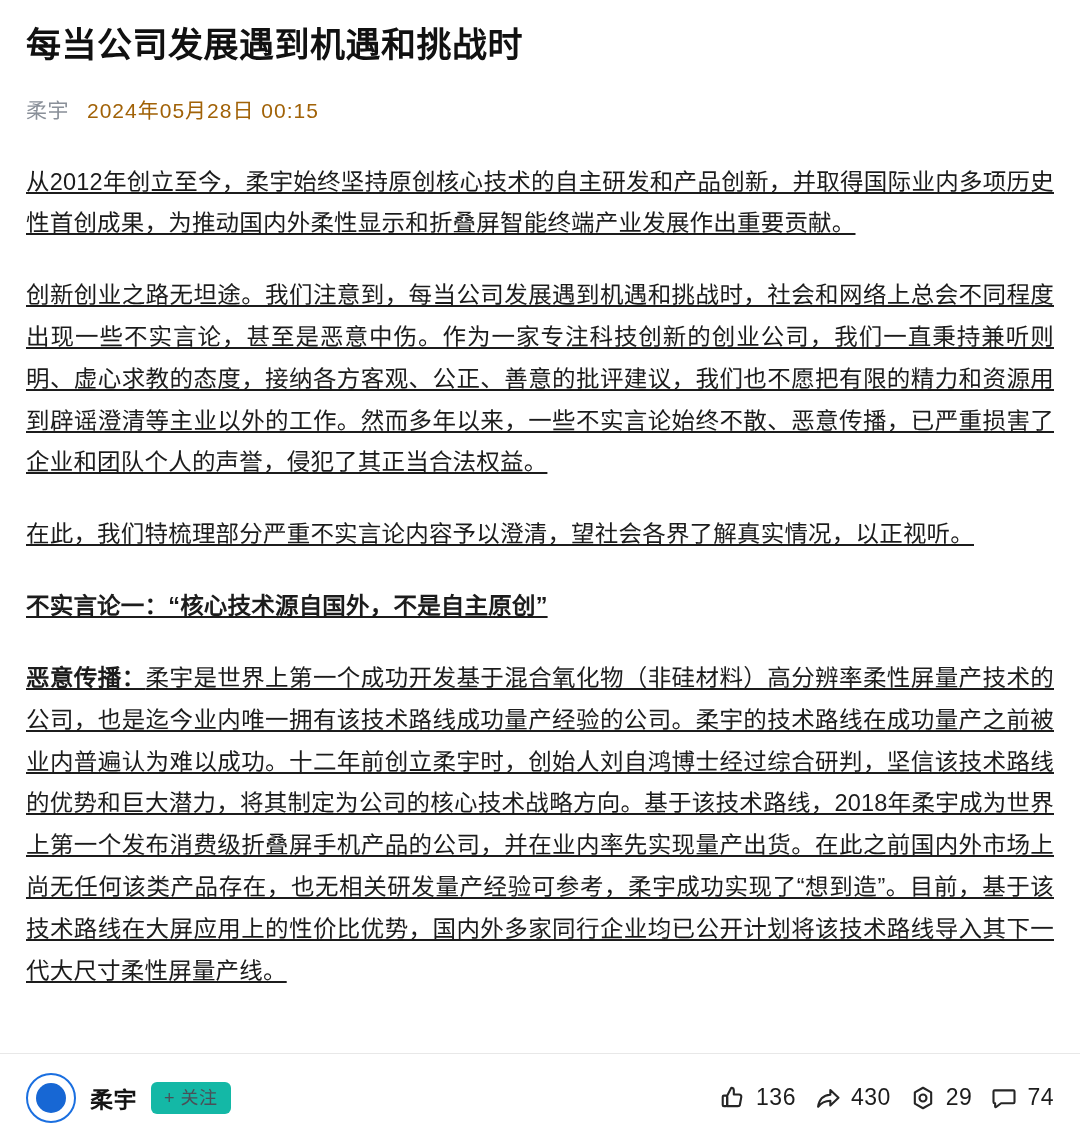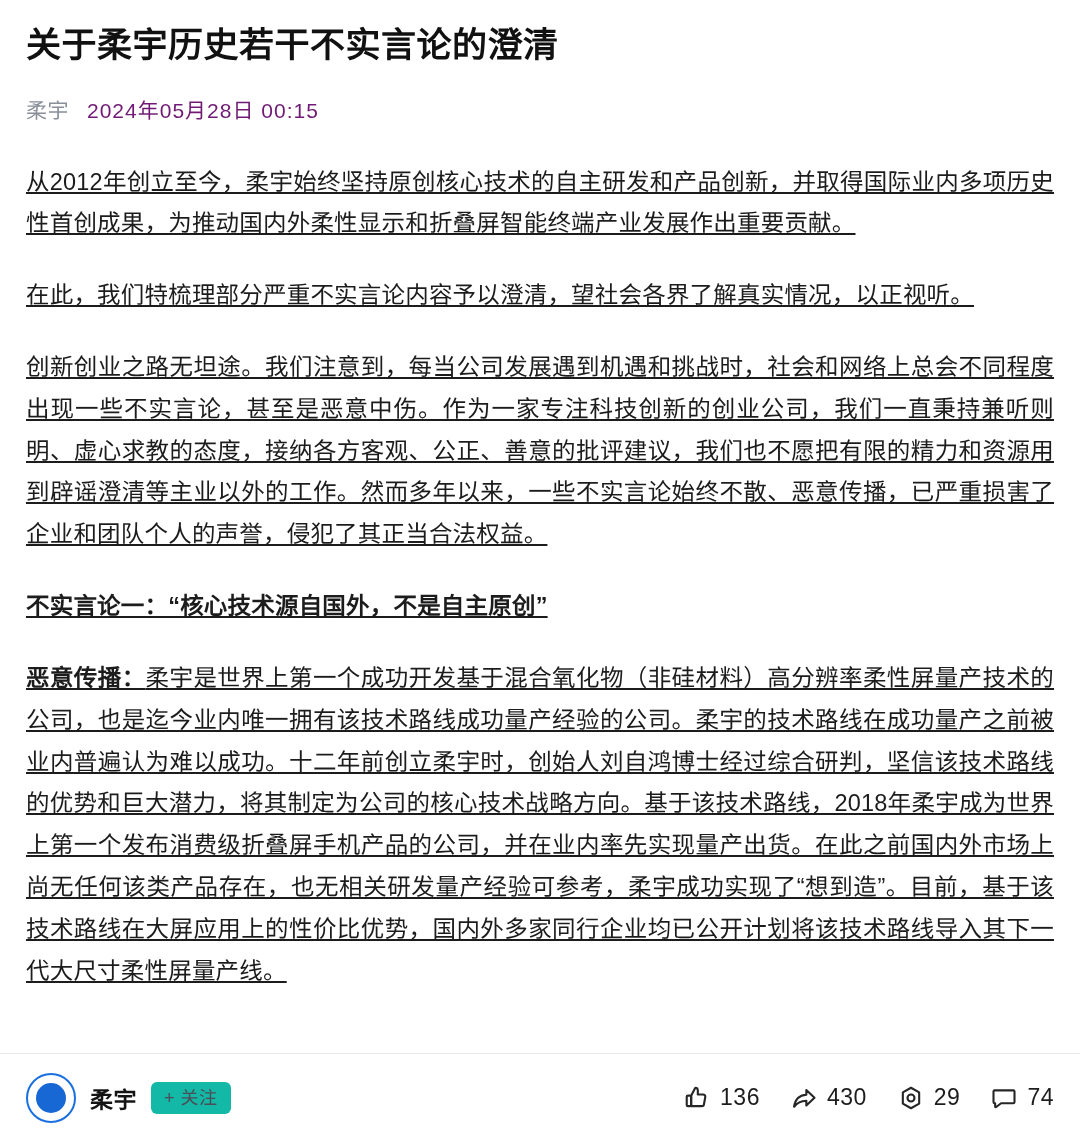--- a/index.html
+++ b/index.html
@@ -37,21 +37,21 @@
     gap: 18px;
     margin-bottom: 38px;
   }
   .meta-author {
     font-size: 21px;
     color: #8a9099;
     letter-spacing: 0.5px;
   }
   .meta-date {
     font-size: 21px;
-    color: #701a75;
+    color: #a16207;
     letter-spacing: 1px;
   }
   .body-text p {
     font-size: 23.5px;
     line-height: 1.78;
     color: #1c1c1c;
     margin: 0 0 30px 0;
     letter-spacing: 0.2px;
     text-align: justify;
     text-decoration: underline;
@@ -113,21 +113,21 @@
     border: none;
     border-radius: 6px;
     padding: 7px 13px;
     line-height: 1;
     cursor: pointer;
     letter-spacing: 0.5px;
   }
   .footer-right {
     display: flex;
     align-items: center;
-    gap: 30px;
+    gap: 18px;
   }
   .stat {
     display: flex;
     align-items: center;
     gap: 9px;
     cursor: pointer;
   }
   .stat .count {
     font-size: 23px;
     color: #1d1d1d;
@@ -142,31 +142,31 @@
     fill: none;
     stroke-linecap: round;
     stroke-linejoin: round;
   }
 </style>
 </head>
 <body>
 
 <div class="page">
 
-  <h1 class="article-title">关于柔宇历史若干不实言论的澄清</h1>
+  <h1 class="article-title">每当公司发展遇到机遇和挑战时</h1>
 
   <div class="meta-row">
     <span class="meta-author">柔宇</span>
     <span class="meta-date">2024年05月28日 00:15</span>
   </div>
 
   <div class="body-text">
     <p>从2012年创立至今，柔宇始终坚持原创核心技术的自主研发和产品创新，并取得国际业内多项历史性首创成果，为推动国内外柔性显示和折叠屏智能终端产业发展作出重要贡献。</p>
+    <p>创新创业之路无坦途。我们注意到，每当公司发展遇到机遇和挑战时，社会和网络上总会不同程度出现一些不实言论，甚至是恶意中伤。作为一家专注科技创新的创业公司，我们一直秉持兼听则明、虚心求教的态度，接纳各方客观、公正、善意的批评建议，我们也不愿把有限的精力和资源用到辟谣澄清等主业以外的工作。然而多年以来，一些不实言论始终不散、恶意传播，已严重损害了企业和团队个人的声誉，侵犯了其正当合法权益。</p>
     <p>在此，我们特梳理部分严重不实言论内容予以澄清，望社会各界了解真实情况，以正视听。</p>
-    <p>创新创业之路无坦途。我们注意到，每当公司发展遇到机遇和挑战时，社会和网络上总会不同程度出现一些不实言论，甚至是恶意中伤。作为一家专注科技创新的创业公司，我们一直秉持兼听则明、虚心求教的态度，接纳各方客观、公正、善意的批评建议，我们也不愿把有限的精力和资源用到辟谣澄清等主业以外的工作。然而多年以来，一些不实言论始终不散、恶意传播，已严重损害了企业和团队个人的声誉，侵犯了其正当合法权益。</p>
     <p class="heading-claim">不实言论一：“核心技术源自国外，不是自主原创”</p>
     <p><span class="lead">恶意传播：</span><span>柔宇是世界上第一个成功开发基于混合氧化物（非硅材料）高分辨率柔性屏量产技术的公司，也是迄今业内唯一拥有该技术路线成功量产经验的公司。柔宇的技术路线在成功量产之前被业内普遍认为难以成功。十二年前创立柔宇时，创始人刘自鸿博士经过综合研判，坚信该技术路线的优势和巨大潜力，将其制定为公司的核心技术战略方向。基于该技术路线，2018年柔宇成为世界上第一个发布消费级折叠屏手机产品的公司，并在业内率先实现量产出货。在此之前国内外市场上尚无任何该类产品存在，也无相关研发量产经验可参考，柔宇成功实现了“想到造”。目前，基于该技术路线在大屏应用上的性价比优势，国内外多家同行企业均已公开计划将该技术路线导入其下一代大尺寸柔性屏量产线。</span></p>
   </div>
 
   <div class="footer-bar">
 
     <div class="footer-left">
       <div class="avatar">
         <div class="inner-dot"></div>
       </div>

